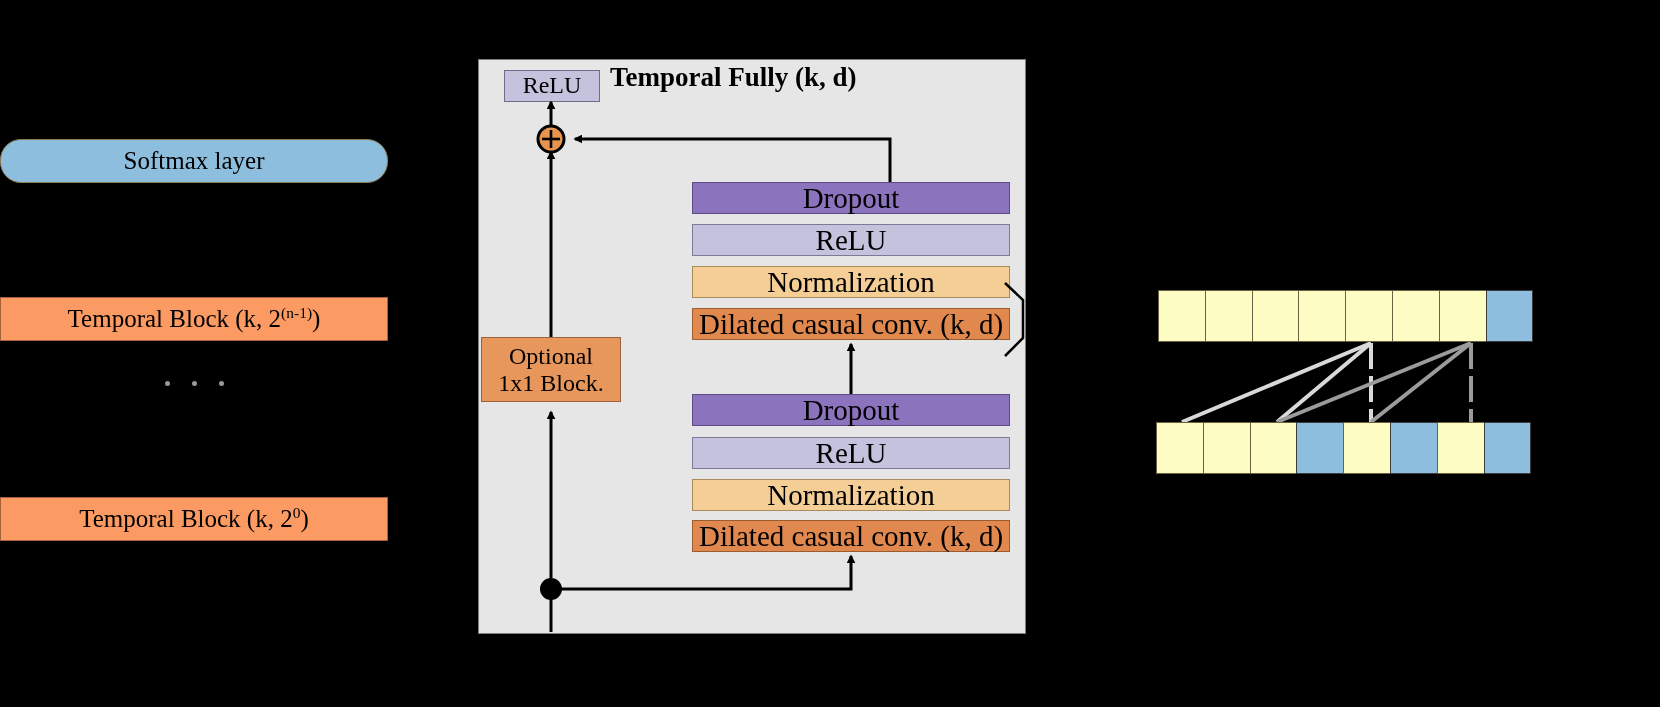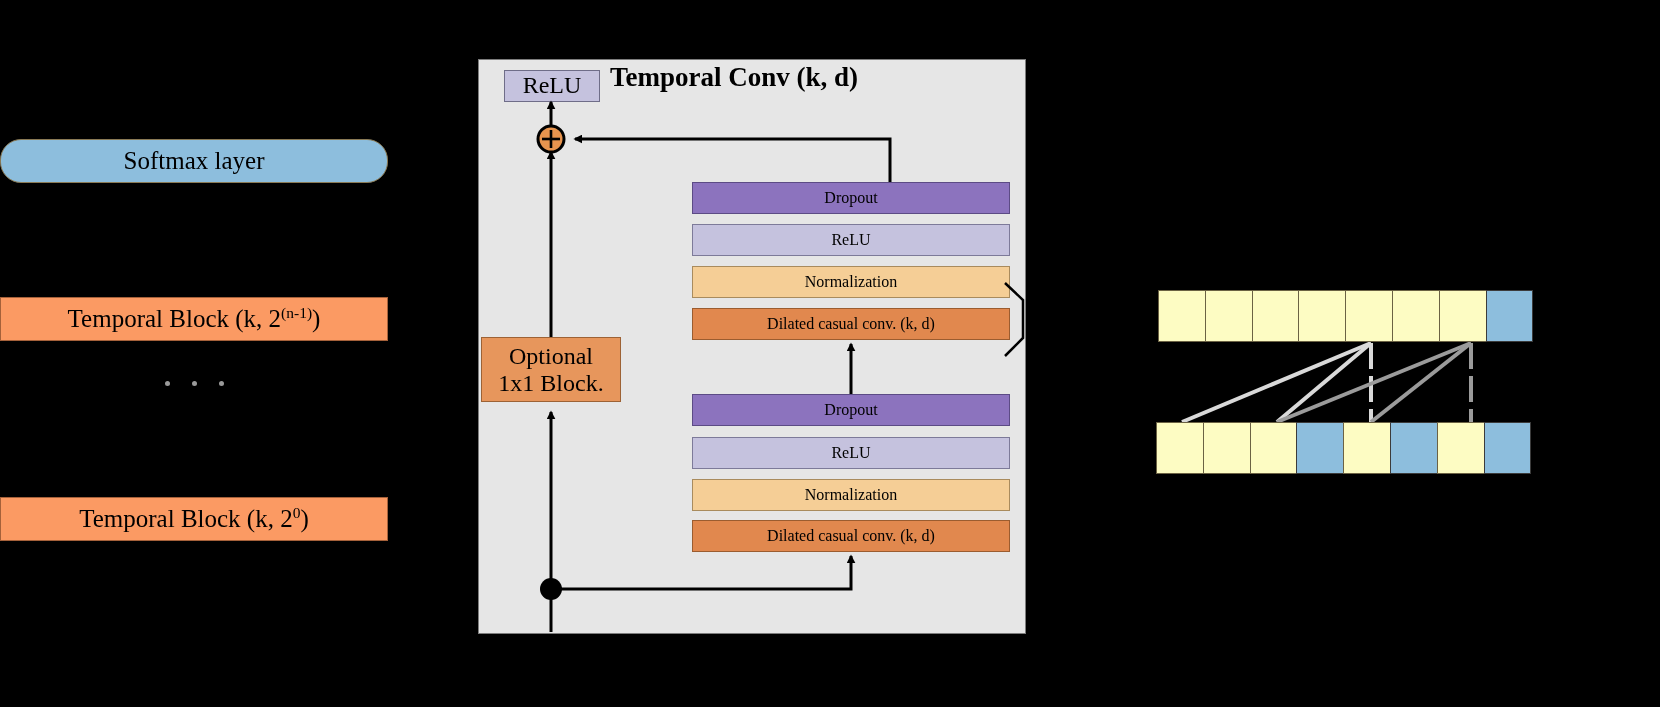--- a/index.html
+++ b/index.html
@@ -83,21 +83,21 @@
     border: 1px solid #9d6235;
     flex-direction: column;
     line-height: 1.12;
   }
 
   
   .lyr {
     left: 692px;
     width: 318px;
     height: 32px;
-    font-size: 16px;
+    font-size: 29px;
     border: 1px solid #7a7063;
   }
   .c-drop { background: #8c73be; border-color: #5c4b85; }
   .c-relu { background: #c5c2de; border-color: #7d7a99; }
   .c-norm { background: #f5ce96; border-color: #a98b5d; }
   .c-dconv{ background: #e1884e; border-color: #9b5c2f; }
 
   
   svg.wires { left: 0; top: 0; width: 1660px; height: 707px; pointer-events: none; }
 
@@ -135,21 +135,21 @@
     <i></i>
   </div>
 
 
   <div class="abs box lstack-box c-temporal" style="top:497px">
     <span><span>Temporal Block (k, 2</span><sup class="exp">0</sup><span>)</span></span>
   </div>
 
   <div class="abs" id="tb-panel"></div>
 
-  <div class="abs" id="tb-title">Temporal Conv (k, d)</div>
+  <div class="abs" id="tb-title">Temporal Fully (k, d)</div>
 
   <div class="abs box relu-top">ReLU</div>
 
   <div class="abs box opt-conv">
     <span>Optional</span>
     <span>1x1 Block.</span>
   </div>
 
   <div class="abs box lyr c-drop" style="top:182px">Dropout</div>
   <div class="abs box lyr c-relu" style="top:224px">ReLU</div>

